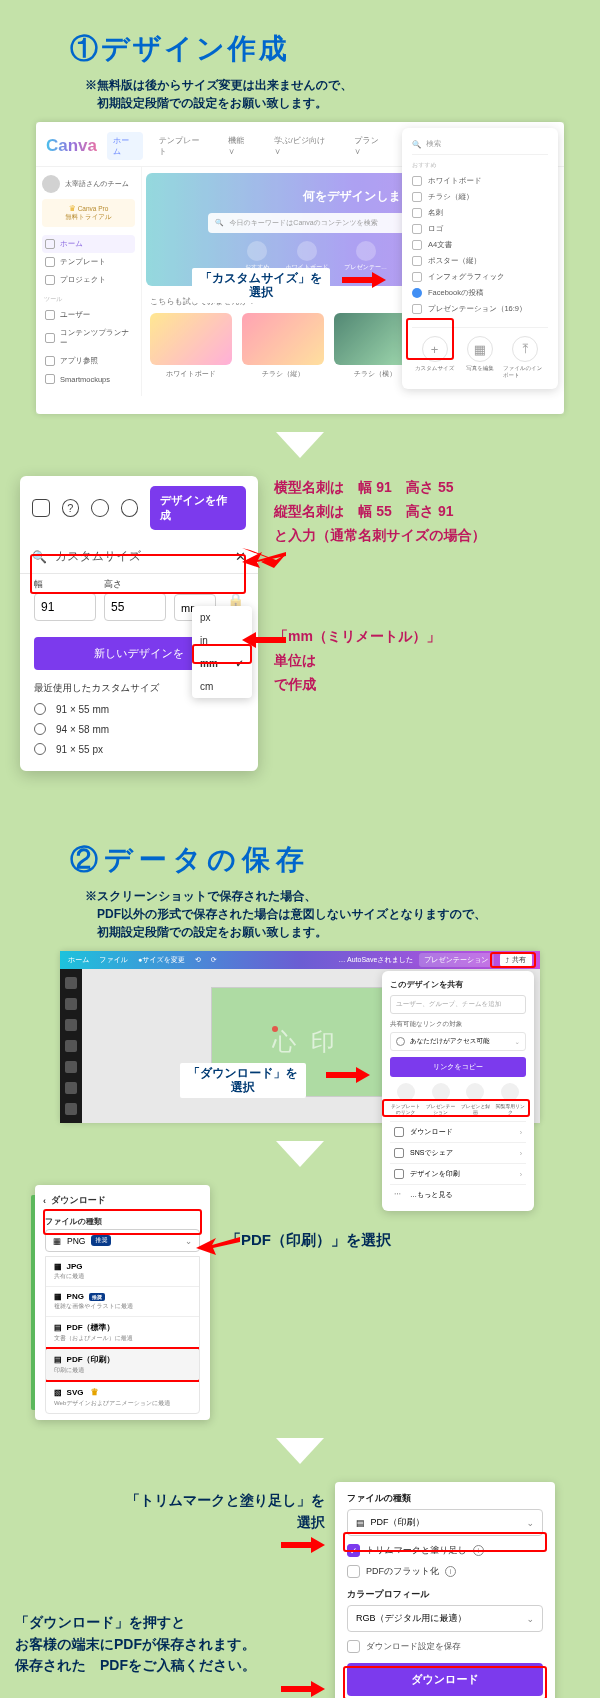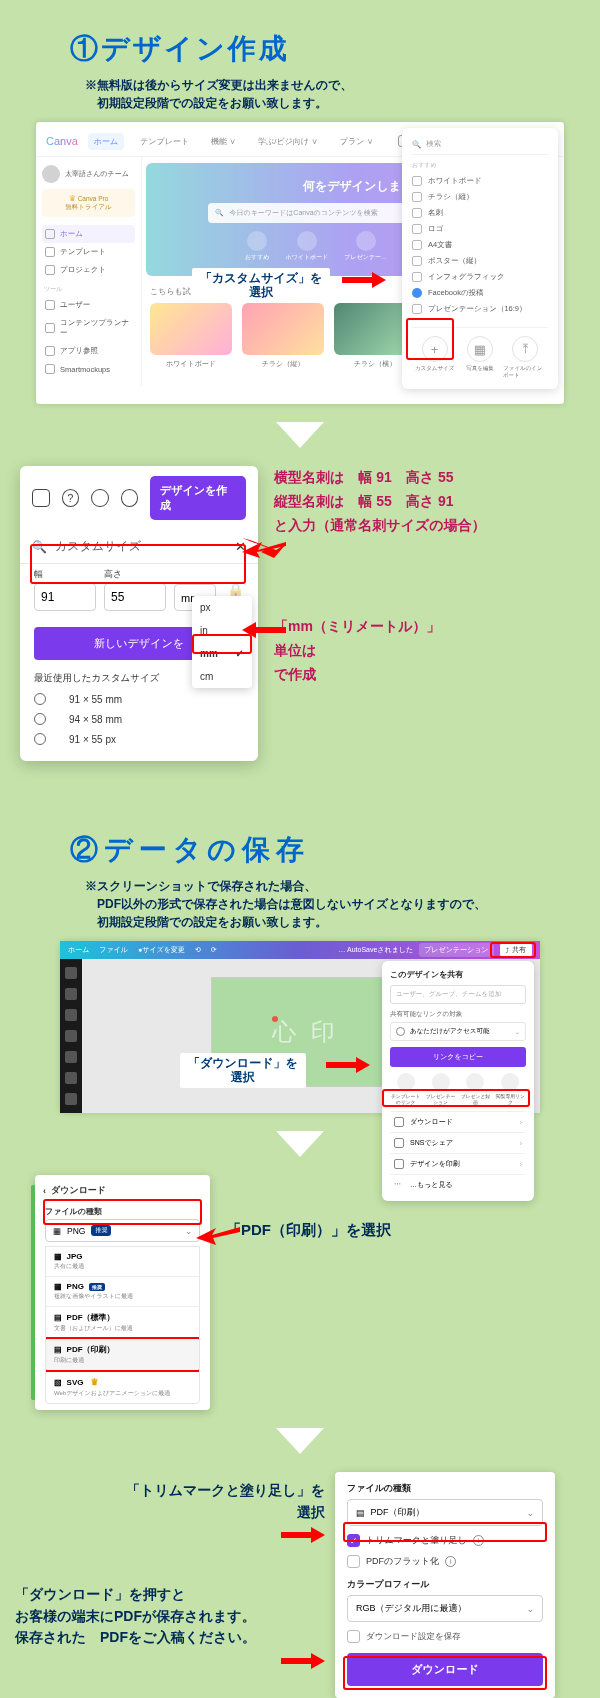--- a/index.html
+++ b/index.html
@@ -45,22 +45,22 @@
     display: flex;
     align-items: center;
     gap: 10px;
     padding: 6px 10px;
     border-bottom: 1px solid #eee;
     color: #6a6a6a;
   }
   .canva-logo {
     display: inline-flex;
     gap: 1px;
-    font-weight: 400;
-    font-size: 11px;
+    font-weight: 700;
+    font-size: 17px;
     background: linear-gradient(90deg,#23b3e8,#7a54d6,#e25592);
     -webkit-background-clip: text;
     color: transparent;
   }
   .canva-tab {
     font-size: 8px;
     padding: 3px 6px;
     border-radius: 4px;
   }
   .canva-tab.active { background: #e9f3ff; color: #4b6fff; }
@@ -306,21 +306,21 @@
     font-size: 11px;
     text-align: center;
     padding: 9px 0;
     border-radius: 4px;
   }
   .recent-title {
     font-size: 9.5px; color: #333;
     margin: 12px 14px 4px;
   }
   .recent-item {
-    display: flex; gap: 23px; align-items: center;
+    display: flex; gap: 10px; align-items: center;
     font-size: 10px; color: #333;
     padding: 4px 14px;
   }
   .recent-item .clk {
     width: 12px; height: 12px; border: 1px solid #666; border-radius: 50%;
   }
   .unit-pop {
     position: absolute;
     top: 130px; left: 172px;
     width: 60px;
@@ -1028,21 +1028,21 @@
 <div class="final-wrap">
   <div class="final-text">
     <div style="white-space:pre-line;">「トリムマークと塗り足し」を
 選択</div>
     <div class="arrow-r" style="position:relative;display:inline-block;margin:4px 0 0 8px;">
       <svg viewBox="0 0 44 16">
           <path class="arrow-red" d="M0 5 L30 5 L30 0 L44 8 L30 16 L30 11 L0 11 Z"></path>
         </svg>
     </div>
     <div style="height:34px;"></div>
-    <div style="text-align:left;">
+    <div style="text-align:left;margin-top:18px;">
       <div>「ダウンロード」を押すと</div>
       <div>お客様の端末にPDFが保存されます。</div>
       <div>保存された　PDFをご入稿ください。</div>
     </div>
     <div class="arrow-r" style="position:relative;display:inline-block;margin:4px 0 0 8px;">
       <svg viewBox="0 0 44 16">
           <path class="arrow-red" d="M0 5 L30 5 L30 0 L44 8 L30 16 L30 11 L0 11 Z"></path>
         </svg>
     </div>
   </div>

